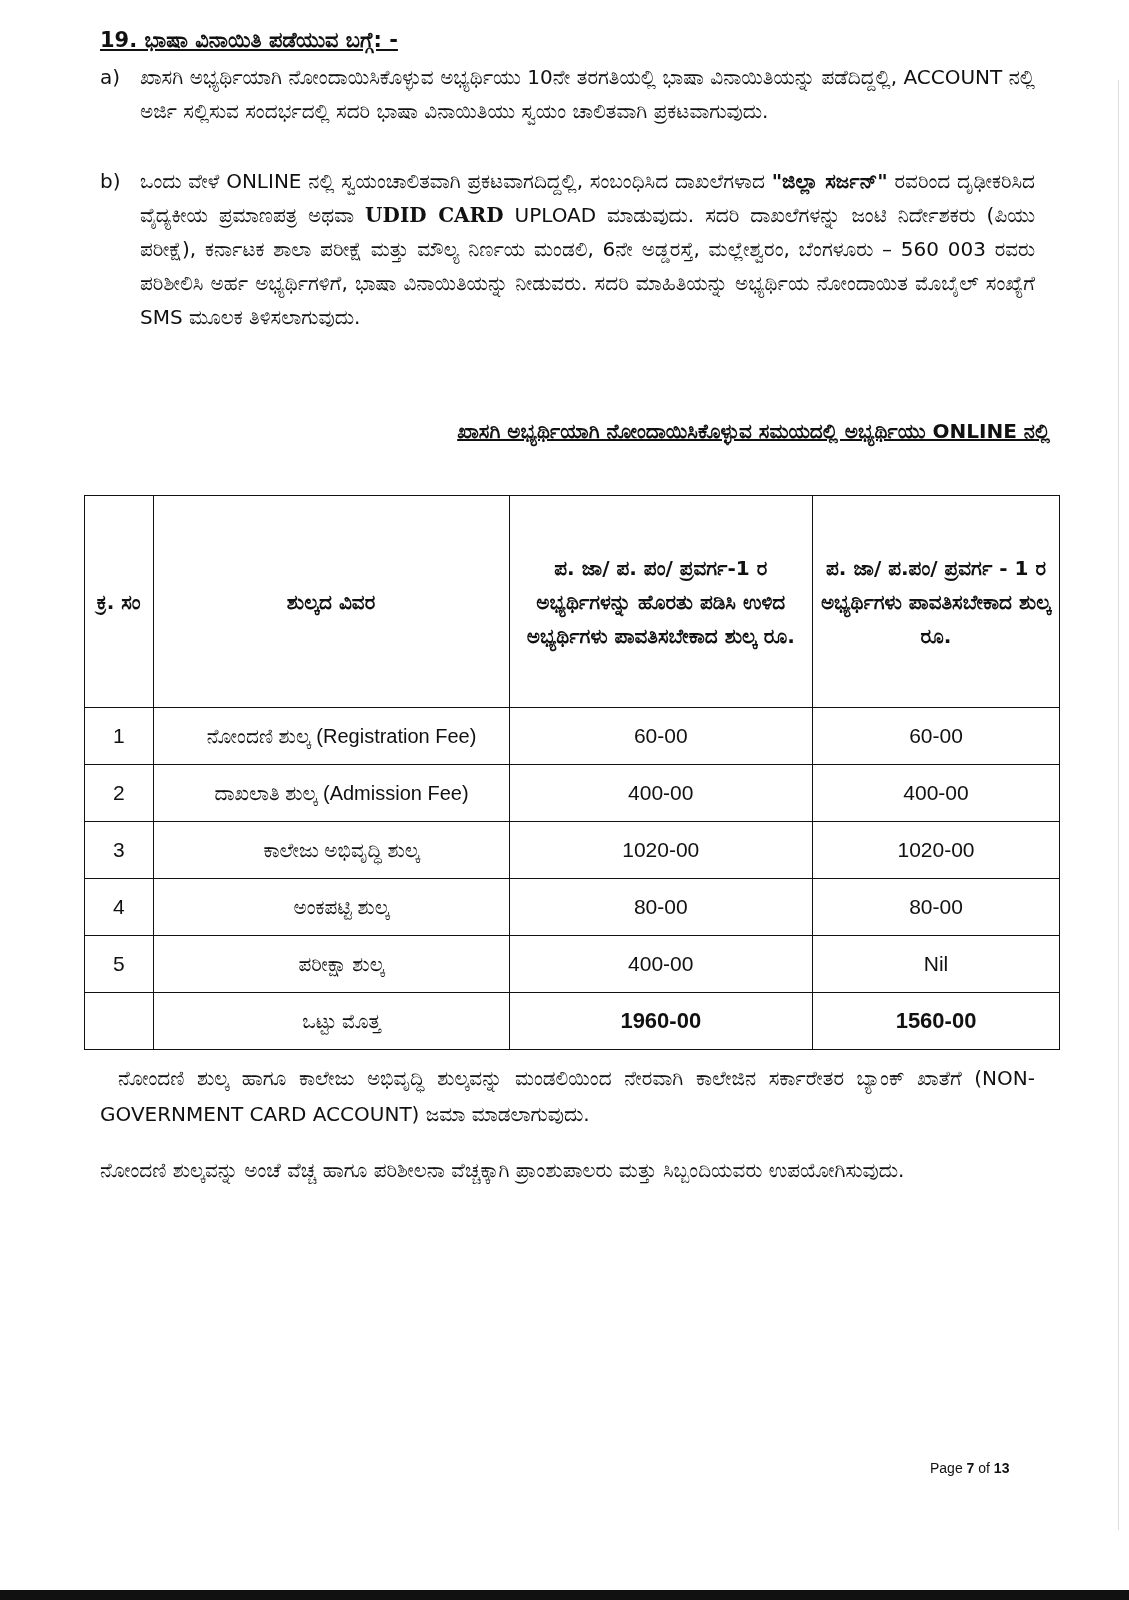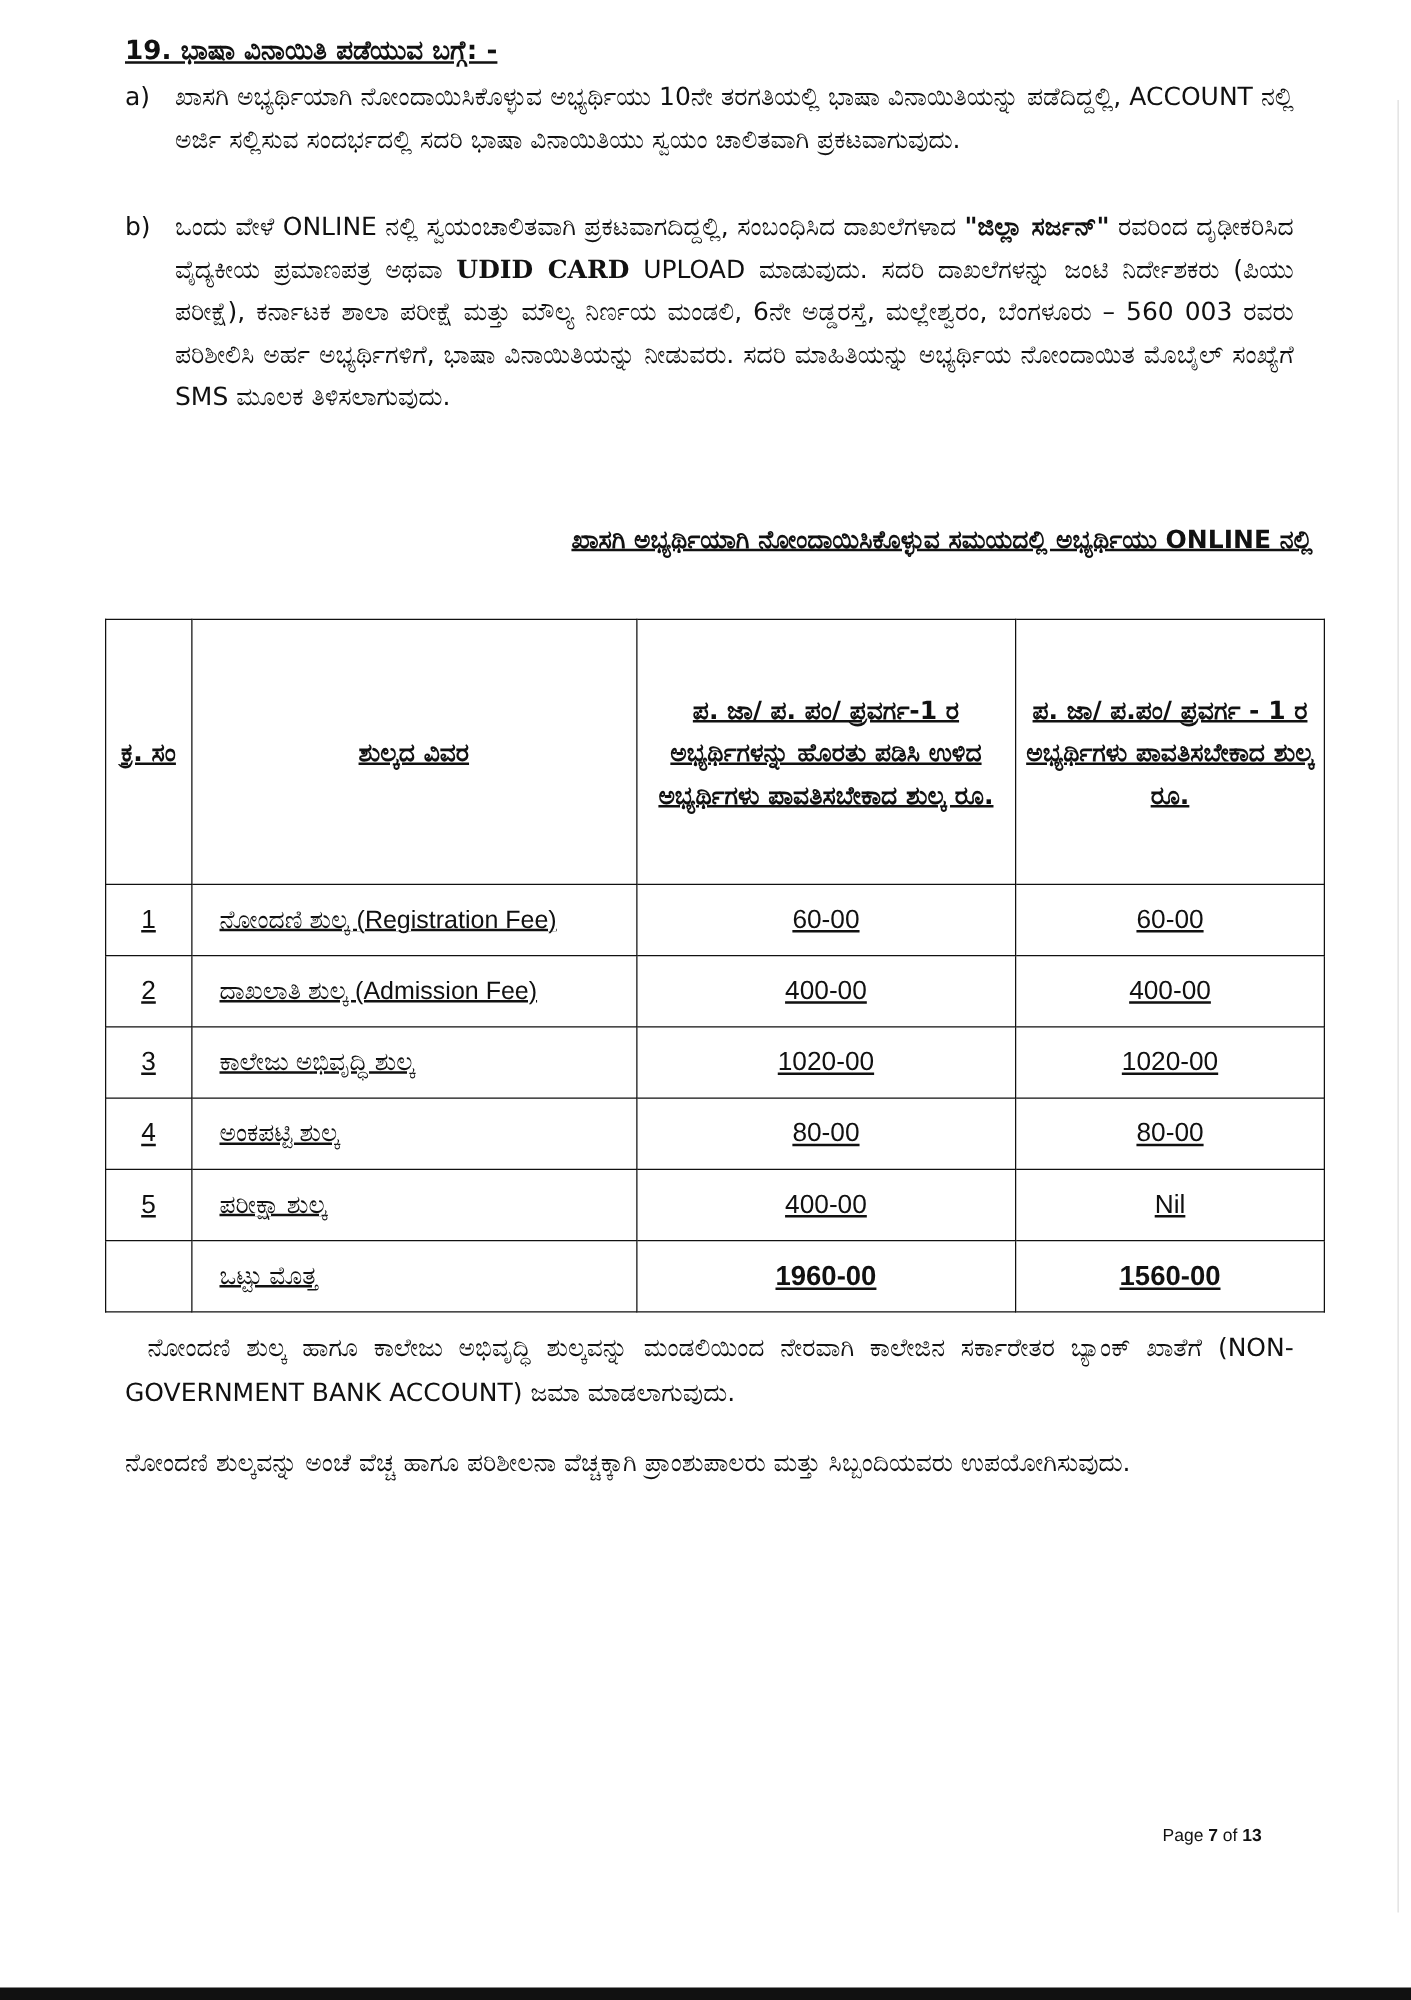--- a/index.html
+++ b/index.html
@@ -25,26 +25,26 @@
   .table-title {
     position: absolute; left: 80px; width: 970px; top: 412px;
     font-size: 20px; font-weight: bold; text-decoration: underline;
     text-align: right; line-height: 38px;
   }
   table.fees {
     position: absolute; left: 84px; top: 495px; width: 976px;
     border-collapse: collapse; font-size: 20px;
   }
   table.fees th, table.fees td {
-    border: 1.5px solid #111; text-align: center; vertical-align: middle; text-decoration: underline;
+    border: 1.5px solid #111; text-align: center; vertical-align: middle;
   }
   table.fees th { font-weight: bold; line-height: 34px; padding: 6px 4px; }
   table.fees thead tr { height: 212px; }
   table.fees tbody tr { height: 57px; }
-  table.fees td.desc { text-align: left; padding-left: 22px; font-family: "Liberation Sans", sans-serif; }
+  table.fees td.desc { text-align: center; padding-left: 22px; font-family: "Liberation Sans", sans-serif; }
   table.fees td.num { font-family: "Liberation Sans", sans-serif; font-size: 21px; }
   table.fees td.total { font-weight: bold; font-size: 22px; }
   .col-sl { width: 62px; }
   .col-desc { width: 360px; }
   .col-a { width: 306px; }
   .col-b { width: 246px; }
   .notes { position: absolute; left: 100px; width: 935px; font-size: 20px; line-height: 36px; }
   .note1 { top: 1060px; text-indent: 18px; }
   .note2 { top: 1140px; margin-top: 12px; }
   .note3 { top: 1222px; }
@@ -121,21 +121,21 @@
         <tr>
           <td class="num"></td>
           <td class="desc">ಒಟ್ಟು ಮೊತ್ತ</td>
           <td class="num total">1960-00</td>
           <td class="num total">1560-00</td>
         </tr>
       </tbody>
   </table>
 
   <div class="notes note1">
-    <p>ನೋಂದಣಿ ಶುಲ್ಕ ಹಾಗೂ ಕಾಲೇಜು ಅಭಿವೃದ್ಧಿ ಶುಲ್ಕವನ್ನು ಮಂಡಲಿಯಿಂದ ನೇರವಾಗಿ ಕಾಲೇಜಿನ ಸರ್ಕಾರೇತರ ಬ್ಯಾಂಕ್ ಖಾತೆಗೆ (NON-GOVERNMENT BANK ACCOUNT) ಜಮಾ ಮಾಡಲಾಗುವುದು.</p>
+    <p>ನೋಂದಣಿ ಶುಲ್ಕ ಹಾಗೂ ಕಾಲೇಜು ಅಭಿವೃದ್ಧಿ ಶುಲ್ಕವನ್ನು ಮಂಡಲಿಯಿಂದ ನೇರವಾಗಿ ಕಾಲೇಜಿನ ಸರ್ಕಾರೇತರ ಬ್ಯಾಂಕ್ ಖಾತೆಗೆ (NON-GOVERNMENT CARD ACCOUNT) ಜಮಾ ಮಾಡಲಾಗುವುದು.</p>
   </div>
   <div class="notes note2">
     <p>ನೋಂದಣಿ ಶುಲ್ಕವನ್ನು ಅಂಚೆ ವೆಚ್ಚ ಹಾಗೂ ಪರಿಶೀಲನಾ ವೆಚ್ಚಕ್ಕಾಗಿ ಪ್ರಾಂಶುಪಾಲರು ಮತ್ತು ಸಿಬ್ಬಂದಿಯವರು ಉಪಯೋಗಿಸುವುದು.</p>
   </div>
 
   <div class="page-num"><span>Page </span><b>7</b><span> of </span><b>13</b></div>
 
   <div class="right-edge"></div>
   <div class="bottom-bar"></div>
 </div>

